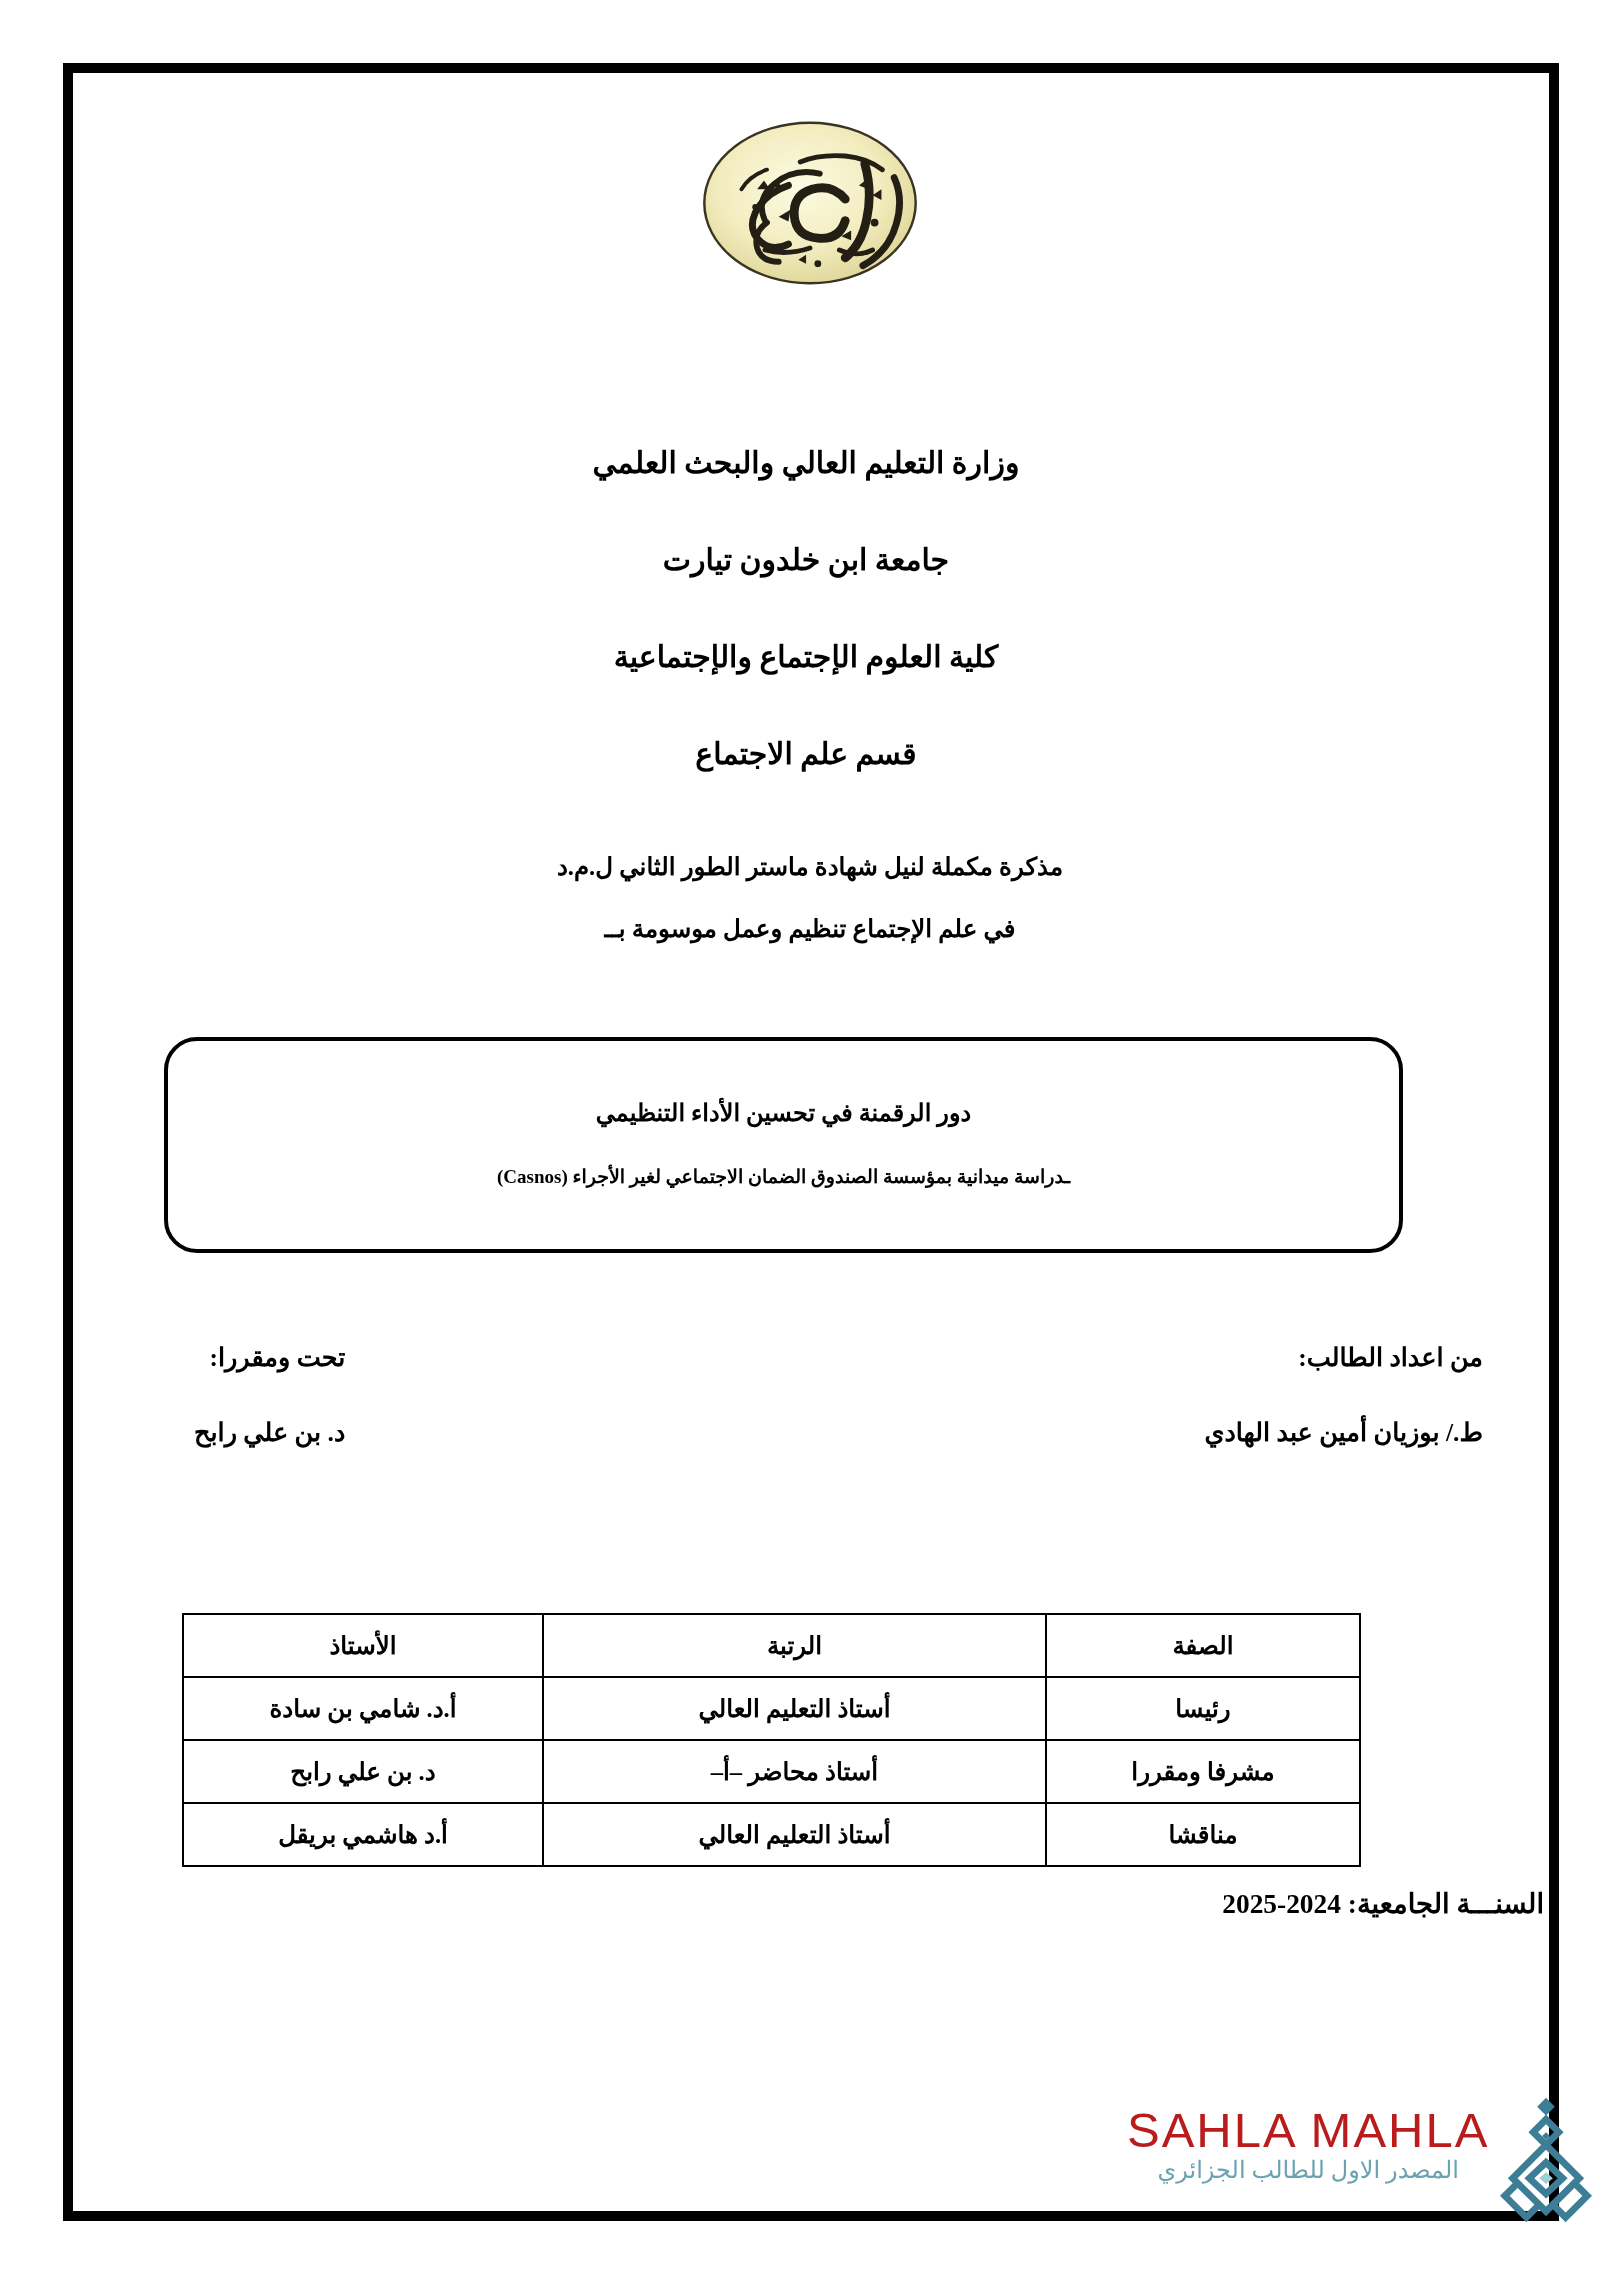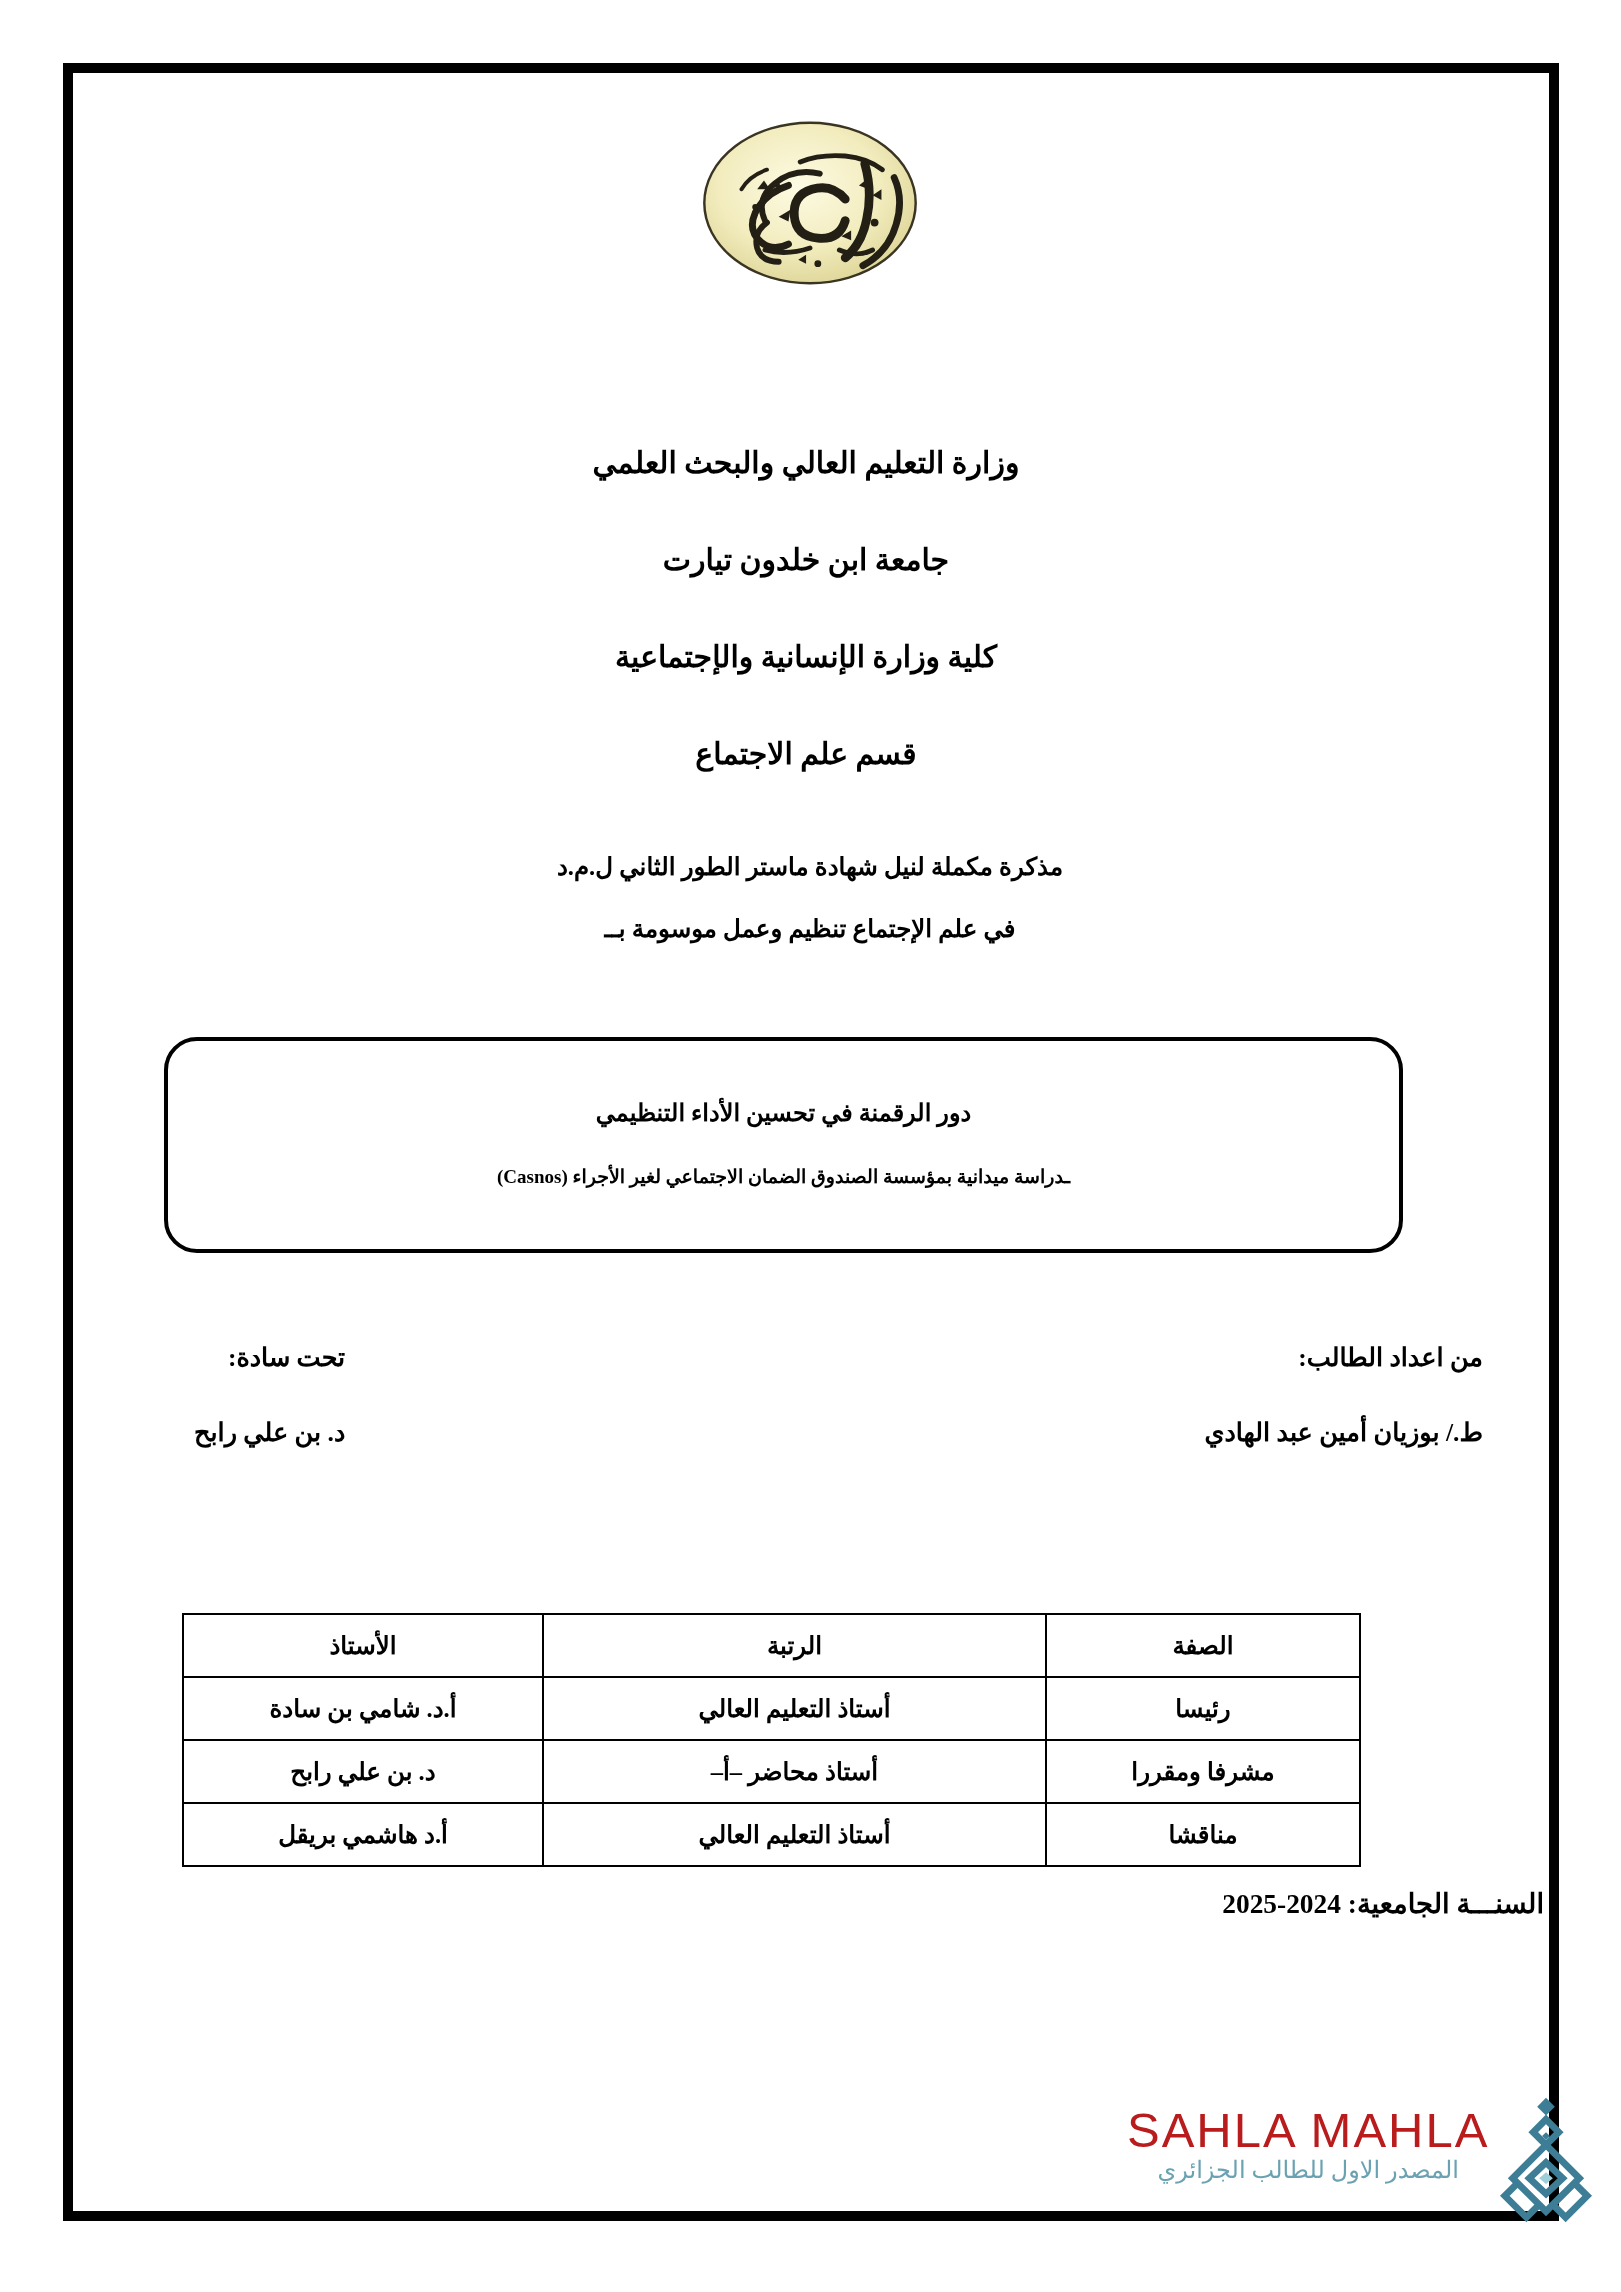--- a/index.html
+++ b/index.html
@@ -290,41 +290,41 @@
           <circle cx="84" cy="104" r="3"></circle>
         </g>
         <ellipse cx="140" cy="100" rx="108" ry="82" fill="none" stroke="#3a3423" stroke-width="2.5"></ellipse>
       </svg>
     </div>
   </div>
 
   <div id="header-block">
     <p class="header-line">وزارة التعليم العالي والبحث العلمي</p>
     <p class="header-line">جامعة ابن خلدون تيارت</p>
-    <p class="header-line">كلية وزارة الإنسانية والإجتماعية</p>
+    <p class="header-line">كلية العلوم الإجتماع والإجتماعية</p>
     <p class="header-line">قسم علم الاجتماع</p>
   </div>
 
   <div id="degree-block">
     <p class="degree-line">مذكرة مكملة لنيل شهادة ماستر الطور الثاني ل.م.د</p>
     <p class="degree-line">في علم الإجتماع تنظيم وعمل موسومة بــ</p>
   </div>
 
   <div id="title-box">
     <p id="title-main">دور الرقمنة في تحسين الأداء التنظيمي</p>
     <p id="title-sub">ـدراسة ميدانية بمؤسسة الصندوق الضمان الاجتماعي لغير الأجراء (Casnos)</p>
   </div>
 
   <div id="people-block">
     <div class="people-col" id="author-col">
       <p class="people-label">من اعداد الطالب:</p>
       <p class="people-name">ط./ بوزيان أمين عبد الهادي</p>
     </div>
     <div class="people-col" id="supervisor-col">
-      <p class="people-label">تحت سادة:</p>
+      <p class="people-label">تحت ومقررا:</p>
       <p class="people-name">د. بن علي رابح</p>
     </div>
   </div>
 
 
   <table id="jury-table">
     <colgroup>
       <col class="c-sifa">
       <col class="c-rutba">
       <col class="c-ustath">

